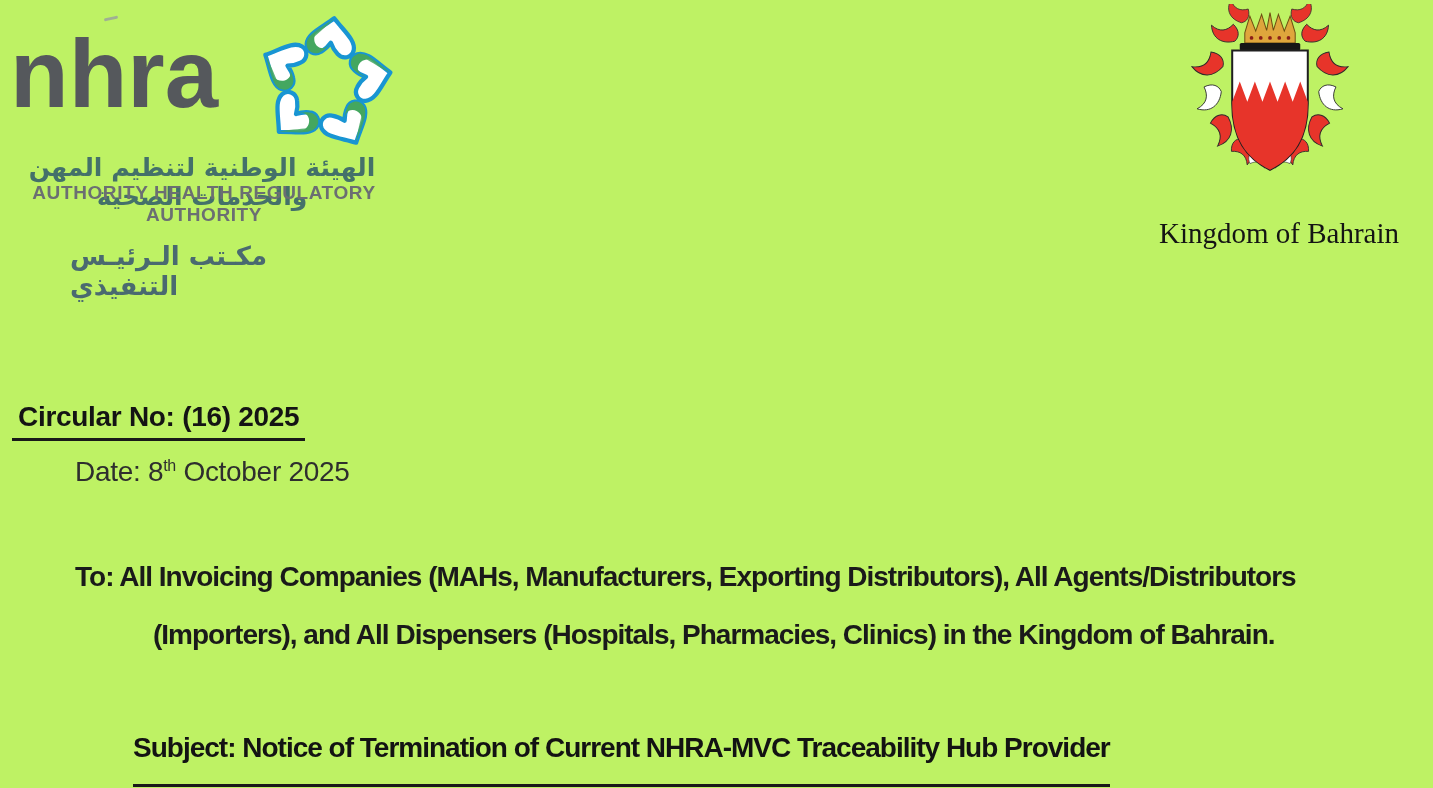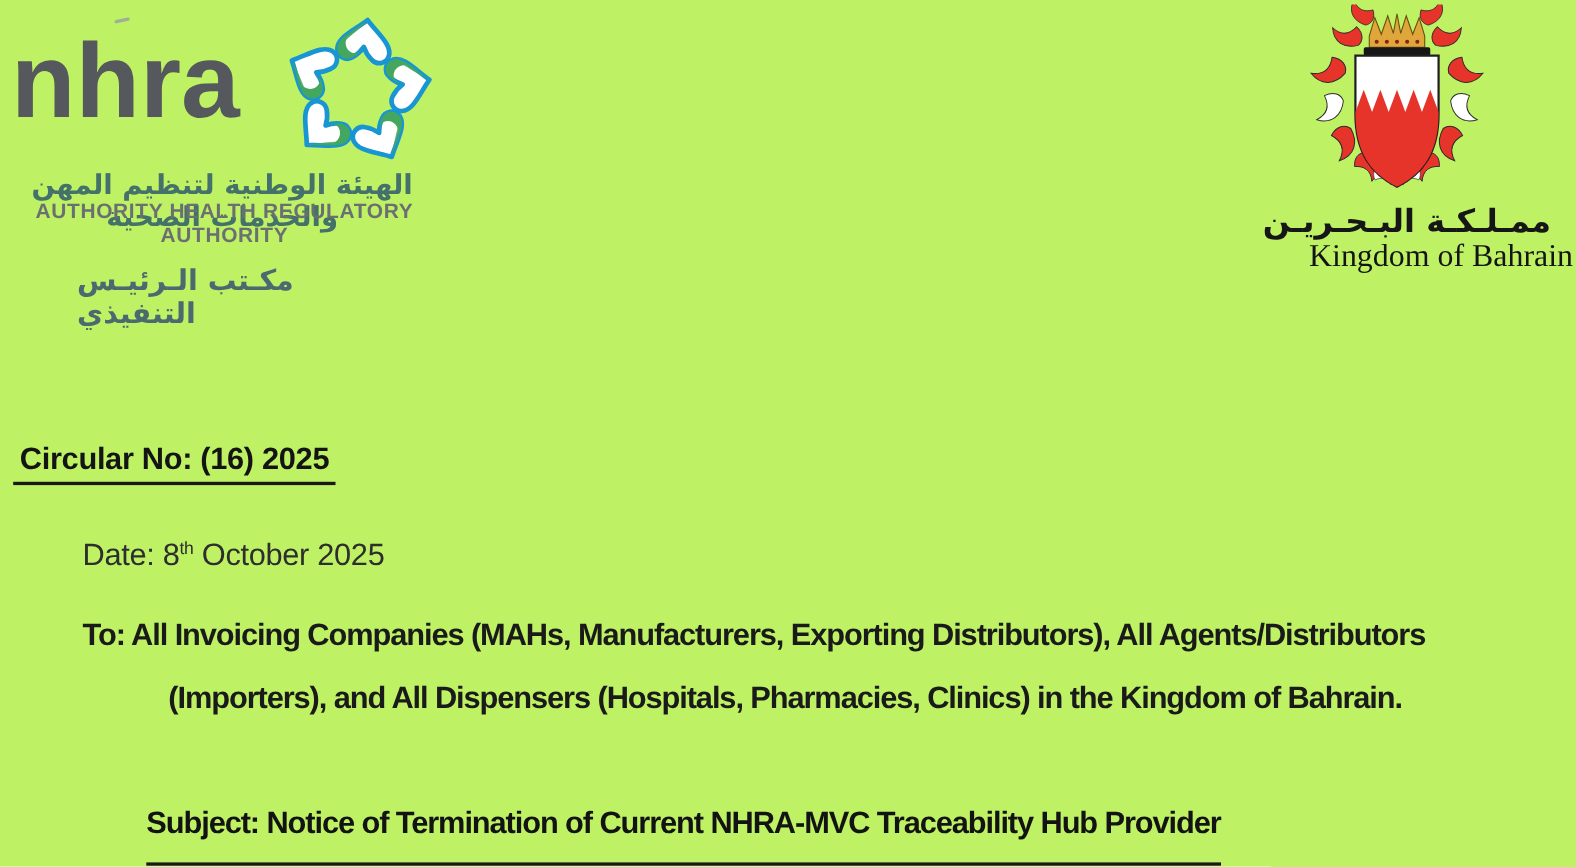--- a/index.html
+++ b/index.html
@@ -41,31 +41,31 @@
     color:#5d7478;letter-spacing:0.2px;
   }
   
   .crest-icon{position:absolute;left:1186px;top:4px;}
   .kingdom-ar{
     position:absolute;left:1128px;top:184px;width:302px;text-align:center;
     direction:rtl;font-family:"DejaVu Sans",sans-serif;font-size:29px;
     font-weight:600;color:#161616;
   }
   .kingdom-en{
-    position:absolute;left:1128px;top:217px;width:302px;text-align:right;
+    position:absolute;left:1128px;top:217px;width:302px;text-align:center;
     font-family:"Liberation Serif",serif;font-size:29px;color:#141414;
   }
   
   .title-wrap{position:absolute;left:0;top:401px;width:100%;}
   .circular-title{
     display:inline-block;transform:translateX(12px);
     font-size:28px;font-weight:700;color:#141414;letter-spacing:-0.3px;
     border-bottom:3px solid #191919;padding:0 6px 5px 6px;
   }
-  .date-line{position:absolute;left:75px;top:456px;font-size:28px;color:#2e2e2e;letter-spacing:-0.3px;margin-top:33px;}
+  .date-line{position:absolute;left:75px;top:456px;font-size:28px;color:#2e2e2e;letter-spacing:-0.3px;}
   .date-line sup{font-size:16px;line-height:0;}
   .to-line1{
     position:absolute;left:75px;top:561px;font-size:28px;font-weight:700;
     color:#1a1a1a;letter-spacing:-1px;white-space:nowrap;
   }
   .to-line2{
     position:absolute;left:113px;top:619px;font-size:28px;font-weight:700;
     color:#1a1a1a;letter-spacing:-1px;white-space:nowrap;margin-left:40px;
   }
   .subject-wrap{position:absolute;left:133px;top:732px;}
@@ -136,21 +136,20 @@
     <circle cx="89" cy="40" r="2.2" fill="#8c1f18"></circle>
     <circle cx="100" cy="40" r="2.2" fill="#8c1f18"></circle>
     <circle cx="111" cy="40" r="2.2" fill="#8c1f18"></circle>
     <circle cx="122" cy="40" r="2.2" fill="#8c1f18"></circle>
     <rect x="64" y="46" width="72" height="9" rx="2" fill="#161616"></rect>
 
     <path d="M55,55 H145 V118 C145,160 128,183 100,197 C72,183 55,160 55,118 Z" fill="#ffffff" stroke="#1f1f1f" stroke-width="2.4"></path>
     <path d="M55,116 L64,92 L73,116 L82,92 L91,116 L100,92 L109,116 L118,92 L127,116 L136,92 L145,116 L145,118 C145,160 128,183 100,197 C72,183 55,160 55,118 Z" fill="#e7342a"></path>
   </svg>
 
-  <div class="kingdom-ar">ممـلـكـة البـحـريـن</div>
   <div class="kingdom-en">Kingdom of Bahrain</div>
 
   <div class="title-wrap">
     <span class="circular-title">Circular No: (16) 2025</span>
   </div>
 
   <div class="date-line"><span>Date: 8</span><sup>th</sup><span> October 2025</span></div>
 
   <div class="to-line1">To: All Invoicing Companies (MAHs, Manufacturers, Exporting Distributors), All Agents/Distributors</div>
   <div class="to-line2">(Importers), and All Dispensers (Hospitals, Pharmacies, Clinics) in the Kingdom of Bahrain.</div>

